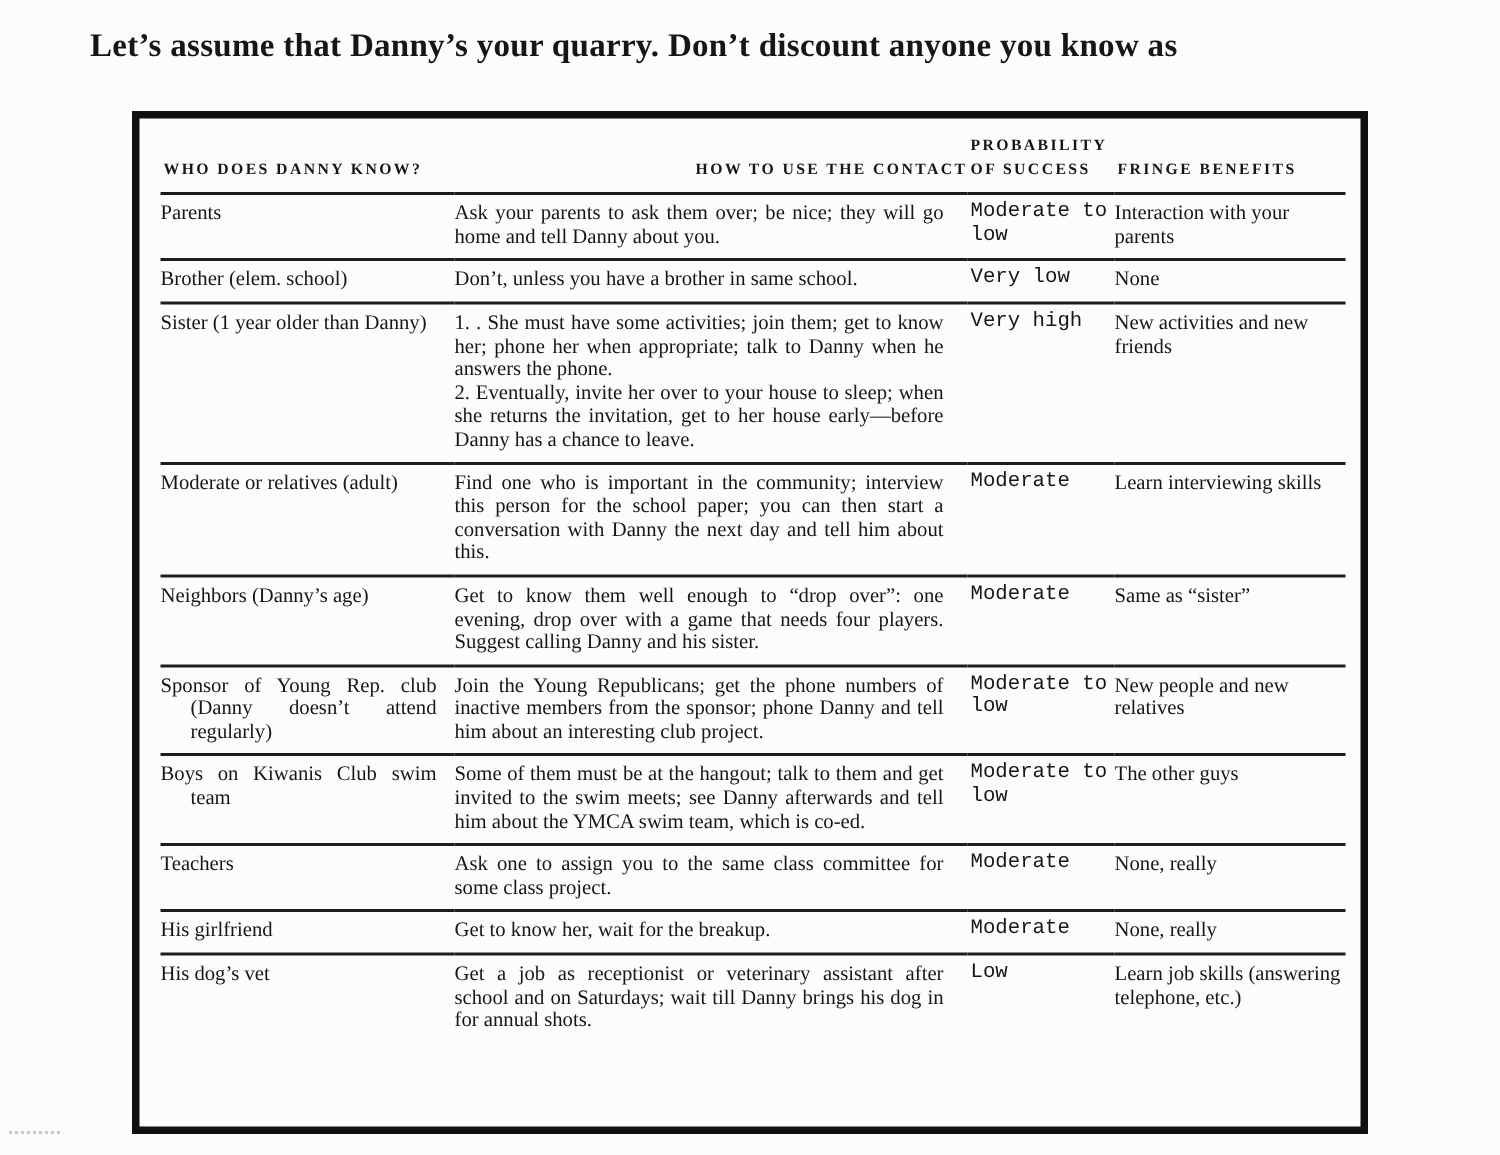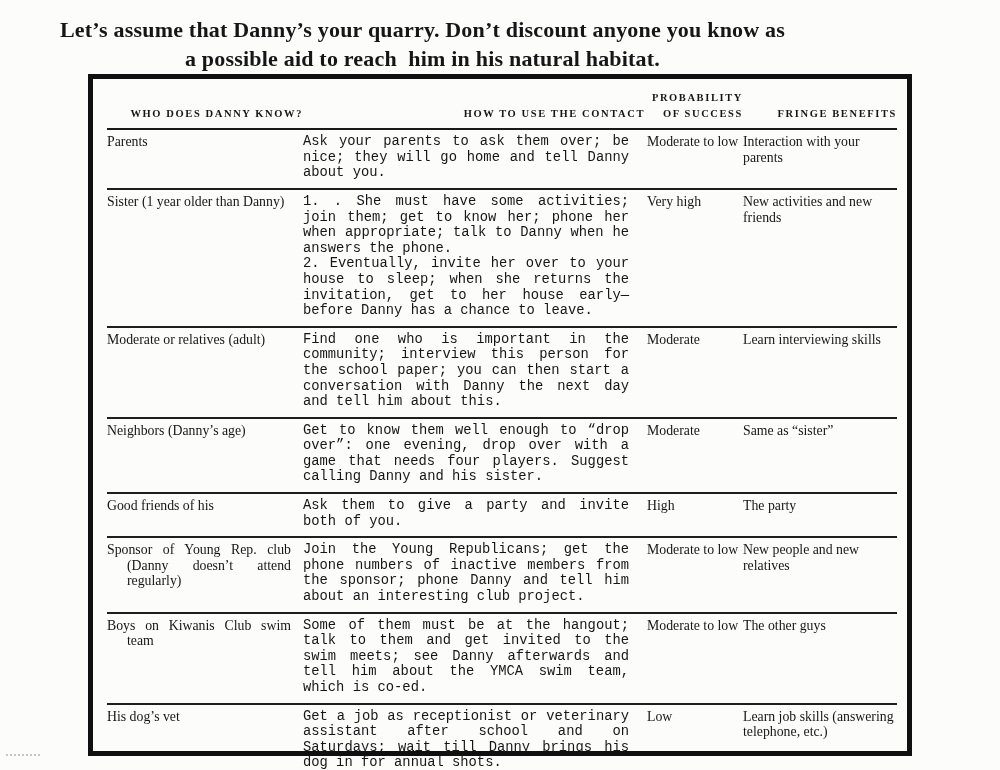--- a/index.html
+++ b/index.html
@@ -36,54 +36,53 @@
     line-height: 15.6px;
   }
   col.c1 { width: 196px; }
   col.c2 { width: 342px; }
   col.c3 { width: 98px; }
   col.c4 { width: 154px; }
   th {
     font-size: 10.5px;
     font-weight: bold;
     letter-spacing: 1.6px;
-    text-align: right;
+    text-align: left;
     vertical-align: bottom;
     padding: 9px 0 7px 2px;
     border-bottom: 2px solid #1a1a1a;
     white-space: pre-line;
   }
   th.center { text-align: right; }
   td {
     vertical-align: top;
     padding: 4px 8px 7px 0;
     border-bottom: 2px solid #1e1e1e;
   }
   tbody tr:last-child td { border-bottom: none; margin-left: 20px; }
   .who-text {
     padding-left: 20px;
     text-indent: -20px;
     padding-right: 4px;
     text-align: justify;
   }
-  td.contact { text-align: justify; padding-right: 16px; font-family: Liberation Mono, monospace; }
-  td.prob-cell { padding-left: 2px; padding-right: 2px; }
+  td.contact { text-align: justify; padding-right: 16px; }
+  td.prob-cell { padding-left: 2px; padding-right: 2px; font-family: Liberation Mono, monospace; }
   td.benefits { padding-right: 0; }
   .artifact {
     position: absolute; left: 6px; top: 754px;
     width: 34px; height: 3px;
     border-top: 2px dotted rgba(40,40,40,0.25);
   }
 </style>
 </head>
 <body>
 
 <div class="title">
   <div class="line">Let’s assume that Danny’s your quarry. Don’t discount anyone you know as</div>
-  <div class="line">a possible aid to reach  him in his natural habitat.</div>
 </div>
 
 <div class="table-frame">
   <table class="contact-table">
     <colgroup>
       <col class="c1">
         <col class="c2">
         <col class="c3">
         <col class="c4">
     </colgroup>
@@ -102,20 +101,30 @@
             <div class="who-text">Parents</div>
           </td>
           <td class="contact">
             <div class="para">Ask your parents to ask them over; be nice; they will go home and tell Danny about you.</div>
           </td>
           <td class="prob-cell">Moderate to low</td>
           <td class="benefits">Interaction with your parents</td>
         </tr>
         <tr>
           <td>
+            <div class="who-text">Brother (elem. school)</div>
+          </td>
+          <td class="contact">
+            <div class="para">Don’t, unless you have a brother in same school.</div>
+          </td>
+          <td class="prob-cell">Very low</td>
+          <td class="benefits">None</td>
+        </tr>
+        <tr>
+          <td>
             <div class="who-text">Sister (1 year older than Danny)</div>
           </td>
           <td class="contact">
             <div class="para">1. . She must have some activities; join them; get to know her; phone her when appropriate; talk to Danny when he answers the phone.</div>
             <div class="para">2. Eventually, invite her over to your house to sleep; when she returns the invitation, get to her house early—before Danny has a chance to leave.</div>
           </td>
           <td class="prob-cell">Very high</td>
           <td class="benefits">New activities and new friends</td>
         </tr>
         <tr>
@@ -133,47 +142,57 @@
             <div class="who-text">Neighbors (Danny’s age)</div>
           </td>
           <td class="contact">
             <div class="para">Get to know them well enough to “drop over”: one evening, drop over with a game that needs four players. Suggest calling Danny and his sister.</div>
           </td>
           <td class="prob-cell">Moderate</td>
           <td class="benefits">Same as “sister”</td>
         </tr>
         <tr>
           <td>
-            <div class="who-text">Good friends of his</div>
-          </td>
-          <td class="contact">
-            <div class="para">Ask them to give a party and invite both of you.</div>
-          </td>
-          <td class="prob-cell">High</td>
-          <td class="benefits">The party</td>
-        </tr>
-        <tr>
-          <td>
             <div class="who-text">Sponsor of Young Rep. club (Danny doesn’t attend regularly)</div>
           </td>
           <td class="contact">
             <div class="para">Join the Young Republicans; get the phone numbers of inactive members from the sponsor; phone Danny and tell him about an interesting club project.</div>
           </td>
           <td class="prob-cell">Moderate to low</td>
           <td class="benefits">New people and new relatives</td>
         </tr>
         <tr>
           <td>
             <div class="who-text">Boys on Kiwanis Club swim team</div>
           </td>
           <td class="contact">
             <div class="para">Some of them must be at the hangout; talk to them and get invited to the swim meets; see Danny afterwards and tell him about the YMCA swim team, which is co-ed.</div>
           </td>
           <td class="prob-cell">Moderate to low</td>
           <td class="benefits">The other guys</td>
+        </tr>
+        <tr>
+          <td>
+            <div class="who-text">Teachers</div>
+          </td>
+          <td class="contact">
+            <div class="para">Ask one to assign you to the same class committee for some class project.</div>
+          </td>
+          <td class="prob-cell">Moderate</td>
+          <td class="benefits">None, really</td>
+        </tr>
+        <tr>
+          <td>
+            <div class="who-text">His girlfriend</div>
+          </td>
+          <td class="contact">
+            <div class="para">Get to know her, wait for the breakup.</div>
+          </td>
+          <td class="prob-cell">Moderate</td>
+          <td class="benefits">None, really</td>
         </tr>
         <tr>
           <td>
             <div class="who-text">His dog’s vet</div>
           </td>
           <td class="contact">
             <div class="para">Get a job as receptionist or veterinary assistant after school and on Saturdays; wait till Danny brings his dog in for annual shots.</div>
           </td>
           <td class="prob-cell">Low</td>
           <td class="benefits">Learn job skills (answering telephone, etc.)</td>

